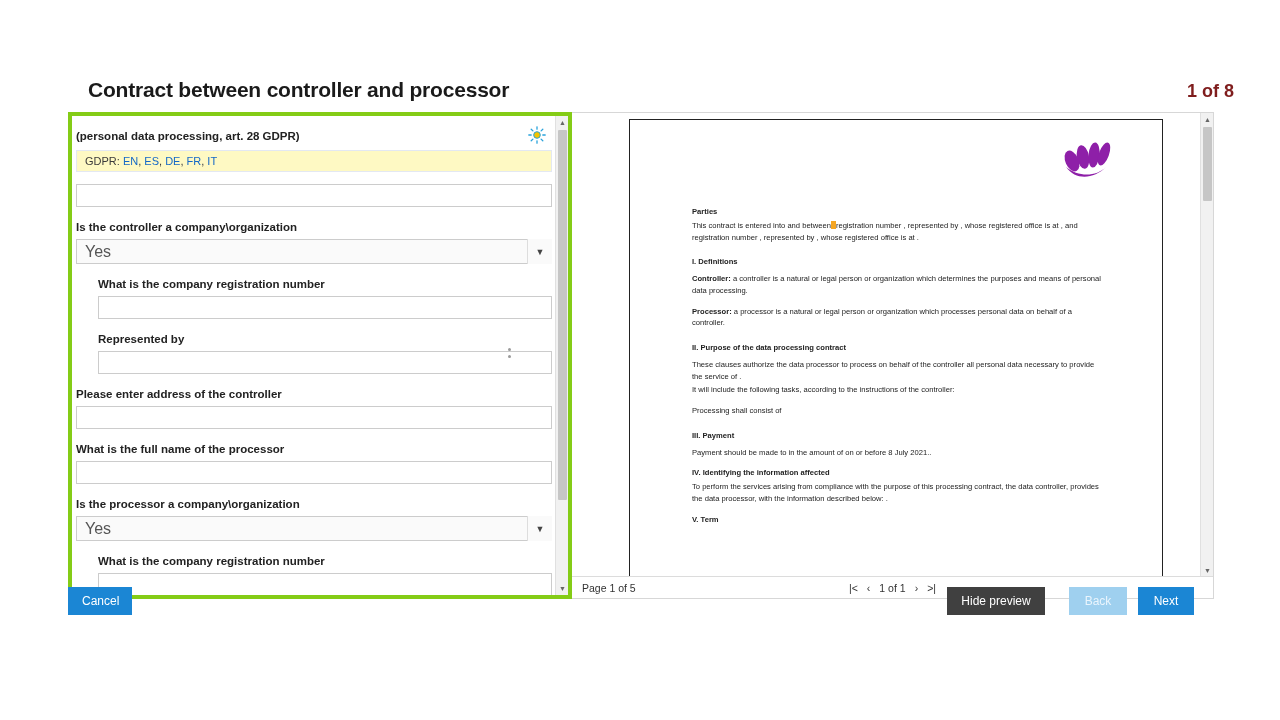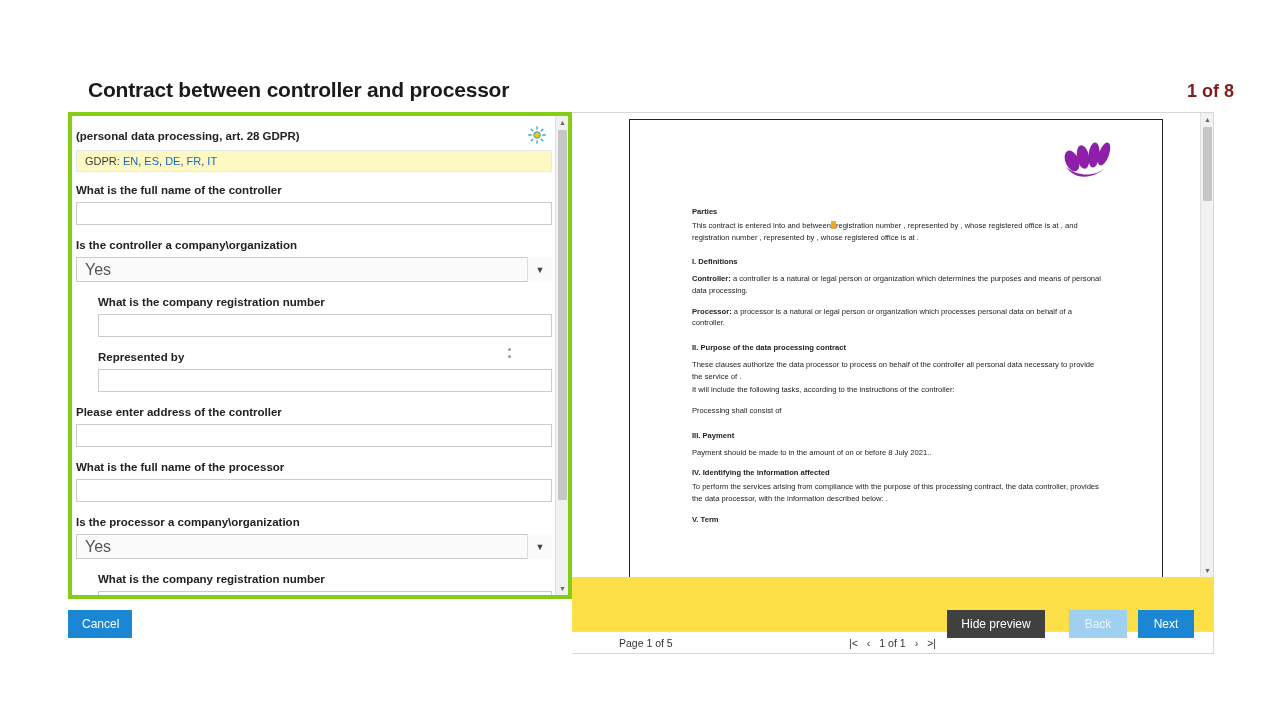--- a/index.html
+++ b/index.html
@@ -158,24 +158,24 @@
   .v-scroll .thumb {
     position: absolute;
     left: 2px; width: 9px;
     background: #c6c6c6;
     border-radius: 1px;
   }
   
   .preview-panel {
     position: relative;
     width: 642px;
-    height: 542px;
+    height: 487px;
     border: 1px solid #d7d7d7;
     border-left: none;
-    background: #fde047;
+    background: #4c1d95;
     overflow: hidden;
   }
   .doc-area {
     position: absolute;
     left: 0; top: 0; right: 0;
     height: 464px;
     background: #fff;
     overflow: hidden;
   }
   .doc-page {
@@ -215,21 +215,20 @@
     position: absolute;
     left: 0; bottom: 0;
     width: 100%;
     height: 22px;
     border-top: 1px solid #dcdcdc;
     background: #fff;
     display: flex;
     align-items: center;
     font-size: 10.5px;
     color: #333;
-    padding-left: 37px;
   }
   .doc-statusbar .page-label { margin-left: 10px; }
   .doc-statusbar .pager {
     position: absolute;
     left: 50%;
     transform: translateX(-50%);
     display: flex;
     align-items: center;
     gap: 9px;
     font-size: 10.5px;
@@ -266,21 +265,21 @@
   .splitter .dot {
     position: absolute;
     left: 3px;
     width: 3px; height: 3px;
     background: #9a9a9a;
     border-radius: 50%;
   }
   
   .footer {
     position: absolute;
-    left: 68px; top: 610px;
+    left: 68px; top: 587px;
     width: 1146px;
     height: 28px;
   }
   .btn {
     font-family: "Liberation Sans", sans-serif;
     font-size: 12px;
     border: none;
     height: 28px;
     color: #fff;
     cursor: pointer;
@@ -334,21 +333,20 @@
           <div class="lang-bar">
             <span>GDPR:</span>
             <span class="lang-link">EN</span><span>,</span>
             <span class="lang-link">ES</span><span>,</span>
             <span class="lang-link">DE</span><span>,</span>
             <span class="lang-link">FR</span><span>,</span>
             <span class="lang-link">IT</span>
           </div>
 
           
-          <div class="field-label">What is the full name of the controller</div>
           <input class="text-input" type="text" value="" style="">
 
           
           <div class="field-label">Is the controller a company\organization</div>
           <div class="select-wrap">
             <div class="select-box">Yes</div>
             <div class="select-arrow">▼</div>
           </div>
 
           

